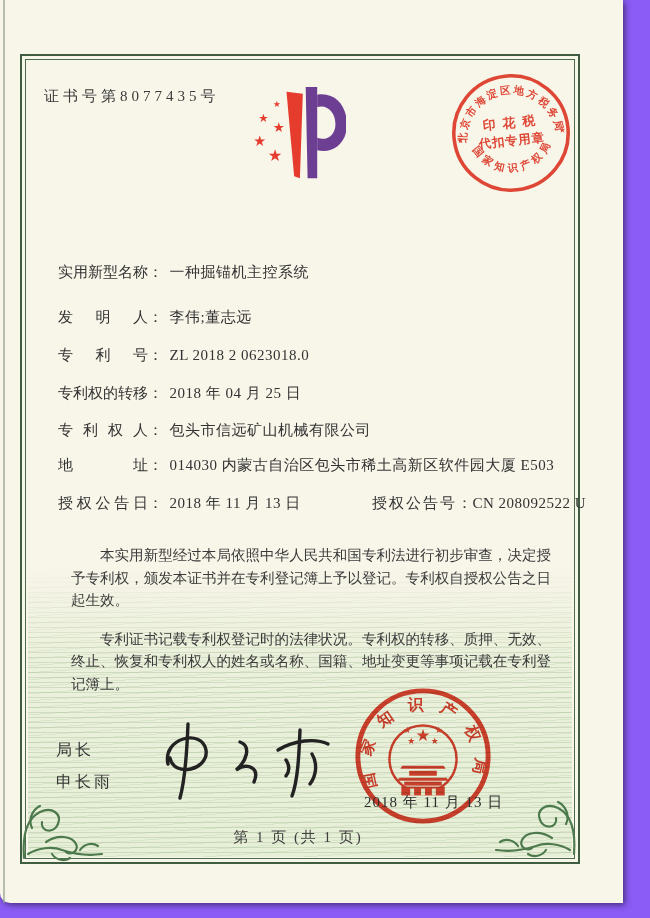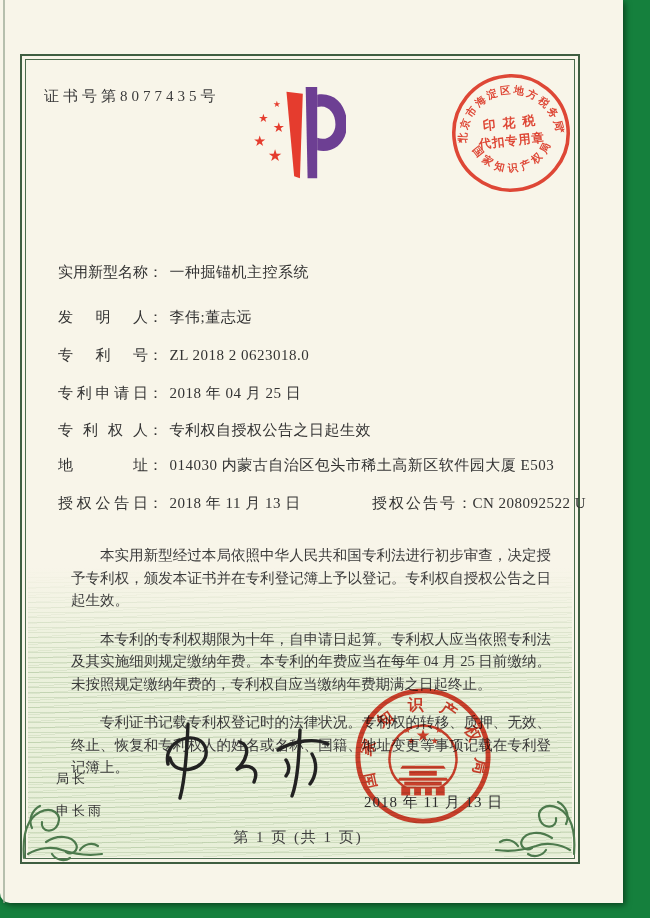--- a/index.html
+++ b/index.html
@@ -1,17 +1,17 @@
 <!DOCTYPE html>
 <html><head>
 <meta charset="utf-8">
 <style>
   html,body{margin:0;padding:0;}
   body{width:650px;height:918px;background:#57575a;font-family:"Liberation Serif","DejaVu Serif",serif;overflow:hidden;}
-  .scan{position:relative;width:650px;height:918px;background:#15803d;}
+  .scan{position:relative;width:650px;height:918px;background:#8b5cf6;}
   .page{position:absolute;left:0;top:0;width:623px;height:903px;background:#f8f5e9;border-radius:0 0 0 10px;box-shadow:2px 2px 6px rgba(0,0,0,.5);}
   .page-edge{position:absolute;left:3px;top:0;width:2px;height:903px;background:#9aa893;opacity:.7;}
   .frame{position:absolute;left:20px;top:54px;width:556px;height:806px;border:2px solid #3f5e41;}
   .frame-inner{position:absolute;inset:3px;border:1px solid #4a6b4c;}
   .guilloche{position:absolute;left:6px;right:6px;bottom:5px;height:290px;
      background:linear-gradient(to bottom,rgba(233,240,218,0) 0%,rgba(233,240,218,.85) 30%,#e7efd8 100%);}
   .guilloche::after{content:"";position:absolute;inset:0;
      background:repeating-linear-gradient(to bottom,rgba(110,150,90,.22) 0 1px,transparent 1px 5px),
                 repeating-linear-gradient(176deg,rgba(110,150,90,.12) 0 1px,transparent 1px 7px);
      -webkit-mask-image:linear-gradient(to bottom,transparent,black 35%);
@@ -19,21 +19,21 @@
   .cert-no{position:absolute;left:44px;top:87px;font-size:15px;letter-spacing:4px;color:#3a3a3a;}
   .logo{position:absolute;left:250px;top:86px;width:96px;height:96px;}
   .title{position:absolute;left:20px;top:185px;width:556px;text-align:center;font-size:39px;letter-spacing:9px;color:#2b2b2b;font-weight:600;}
   .field{position:absolute;left:58px;font-size:15px;color:#333;letter-spacing:.5px;white-space:nowrap;}
   .field .lbl{display:inline-block;width:90px;text-align:justify;text-align-last:justify;letter-spacing:0;vertical-align:top;}
   .field .colon{margin-right:6px;}
   .grant-no{position:absolute;left:348px;top:494px;font-size:15px;color:#333;letter-spacing:.5px;white-space:nowrap;}
   .grant-no .lbl2{letter-spacing:2px;margin-left:24px;}
   .body-text{position:absolute;left:55px;top:528px;width:512px;font-size:14.5px;line-height:22.5px;color:#3a3a3a;text-align:justify;}
   .body-text p{margin:16px;text-indent:2em;}
-  .signer{position:absolute;left:56px;font-size:13px;color:#333;letter-spacing:3px;margin-top:30px;}
+  .signer{position:absolute;left:56px;font-size:16px;color:#333;letter-spacing:3px;}
   .sig-svg{position:absolute;left:140px;top:712px;width:210px;height:100px;}
   .seal-svg{position:absolute;left:349px;top:682px;width:148px;height:148px;mix-blend-mode:multiply;opacity:.95;}
   .seal-date{position:absolute;left:364px;top:793px;font-size:15px;color:#2e2e2e;letter-spacing:1px;z-index:5;}
   .tax-stamp{position:absolute;left:442px;top:64px;width:138px;height:138px;transform:rotate(-6deg);opacity:.92;}
   .footer{position:absolute;left:20px;top:828px;width:556px;text-align:center;font-size:15px;color:#3e3e3e;letter-spacing:2px;}
   .flourish{position:absolute;width:88px;height:80px;z-index:2;}
   .flourish.bl{left:18px;top:784px;}
   .flourish.br{left:492px;top:780px;transform:scaleX(-1);}
 </style>
 </head>
@@ -88,38 +88,37 @@
     <div class="field" style="top:263px">
       <span class="lbl">实用新型名称</span><span class="colon">：</span><span>一种掘锚机主控系统</span>
     </div>
     <div class="field" style="top:308px">
       <span class="lbl">发明人</span><span class="colon">：</span><span>李伟;董志远</span>
     </div>
     <div class="field" style="top:346px">
       <span class="lbl">专利号</span><span class="colon">：</span><span>ZL 2018 2 0623018.0</span>
     </div>
     <div class="field" style="top:384px">
-      <span class="lbl">专利申请日</span><span class="colon">：</span><span>2018 年 04 月 25 日</span>
+      <span class="lbl">专利权的转移</span><span class="colon">：</span><span>2018 年 04 月 25 日</span>
     </div>
     <div class="field" style="top:421px">
-      <span class="lbl">专利权人</span><span class="colon">：</span><span>专利权自授权公告之日起生效</span>
+      <span class="lbl">专利权人</span><span class="colon">：</span><span>包头市信远矿山机械有限公司</span>
     </div>
     <div class="field" style="top:456px">
       <span class="lbl">地址</span><span class="colon">：</span><span>014030  内蒙古自治区包头市稀土高新区软件园大厦 E503</span>
     </div>
     <div class="field" style="top:494px">
       <span class="lbl">授权公告日</span><span class="colon">：</span><span>2018 年 11 月 13 日</span>
     </div>
     <div class="grant-no">
       <span class="lbl2">授权公告号</span><span class="colon">：</span><span>CN 208092522 U</span>
     </div>
 
     <div class="body-text">
       <p>本实用新型经过本局依照中华人民共和国专利法进行初步审查，决定授予专利权，颁发本证书并在专利登记簿上予以登记。专利权自授权公告之日起生效。</p>
-      <p>本专利的专利权期限为十年，自申请日起算。专利权人应当依照专利法及其实施细则规定缴纳年费。本专利的年费应当在每年 04 月 25 日前缴纳。未按照规定缴纳年费的，专利权自应当缴纳年费期满之日起终止。</p>
       <p>专利证书记载专利权登记时的法律状况。专利权的转移、质押、无效、终止、恢复和专利权人的姓名或名称、国籍、地址变更等事项记载在专利登记簿上。</p>
     </div>
 
     <div class="signer" style="top:740px">局长</div>
     <div class="signer" style="top:772px">申长雨</div>
 
     <svg class="sig-svg" viewBox="0 0 210 100">
       <g fill="none" stroke="#222" stroke-width="3.4" stroke-linecap="round">
         <path d="M28,52 C22,26 62,16 66,38 C69,58 34,66 30,46"></path>
         <path d="M48,12 C47,38 45,68 40,86"></path>

